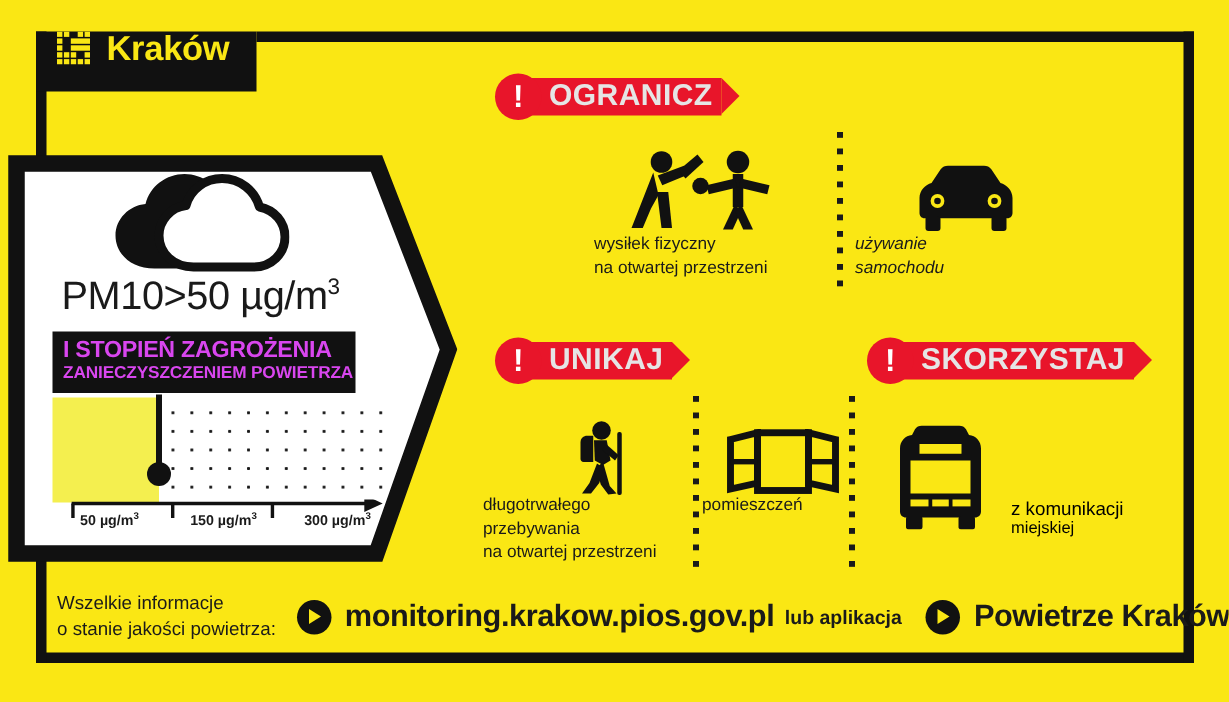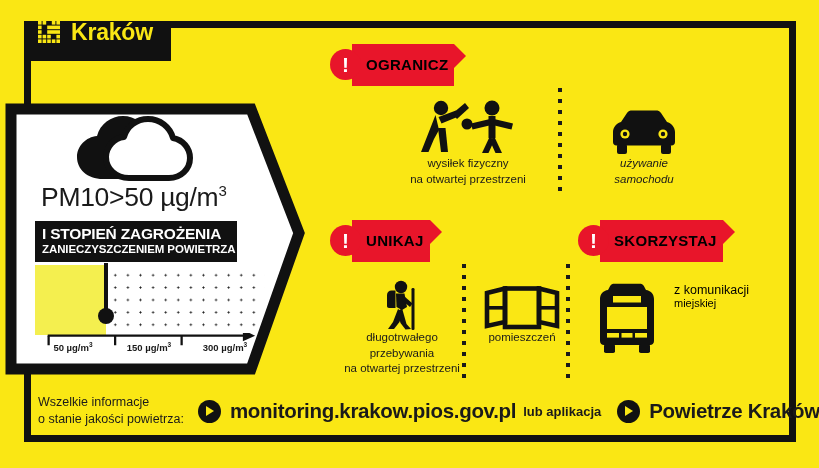--- a/index.html
+++ b/index.html
@@ -44,21 +44,21 @@
     position:absolute;left:0;top:0;width:258px;height:272px;
   }
   .cloud-wrap{position:absolute;left:70px;top:10px;}
   .pm-head{
     position:absolute;left:36px;top:79px;
     font-size:26.5px;color:#1a1a1a;white-space:nowrap;letter-spacing:-0.3px;
   }
   .pm-head sup{font-size:15px;vertical-align:super;}
   .alert-band{
     position:absolute;left:30px;top:118px;width:202px;
-    background:#111111;color:#ffffff;padding:5px 7px 6px 7px;box-sizing:border-box;
+    background:#111111;color:#d946ef;padding:5px 7px 6px 7px;box-sizing:border-box;
   }
   .alert-l1{font-size:15.5px;font-weight:bold;line-height:1.04;letter-spacing:-0.2px;white-space:nowrap;}
   .alert-l2{font-size:11.5px;font-weight:bold;line-height:1.1;letter-spacing:-0.1px;white-space:nowrap;margin-top:1px;}
 
   
   .chart{position:absolute;left:30px;top:162px;width:230px;height:70px;}
   .chart-fill{
     position:absolute;left:0;top:0;width:71px;height:70px;background:#F4EF4F;
   }
   .chart-dots{
@@ -86,33 +86,33 @@
   .badge .bang{
     position:relative;z-index:2;width:31px;height:31px;border-radius:50%;
     background:#E8152A;flex:0 0 auto;
     display:flex;align-items:center;justify-content:center;
   }
   .badge .bang-glyph{
     color:#ffffff;font-size:21px;font-weight:bold;line-height:1;
     margin-top:-1px;font-family:"Liberation Sans",sans-serif;
   }
   .badge .ribbon{
-    position:relative;margin-left:-9px;height:42px;background:#E8152A;
+    position:relative;margin-left:-9px;height:25px;background:#E8152A;
     display:flex;align-items:center;padding:0 6px 0 14px;box-sizing:border-box;
-    color:#000000;font-size:15px;font-weight:bold;letter-spacing:0.3px;
+    color:#e5e5e5;font-size:20px;font-weight:bold;letter-spacing:0.3px;
     white-space:nowrap;
   }
   .badge .ribbon::after{
     content:"";position:absolute;right:-12px;top:0;
     width:0;height:0;border-top:12.5px solid transparent;
     border-bottom:12.5px solid transparent;border-left:12px solid #E8152A;
   }
 
   
-  .icon-block{position:absolute;text-align:center;}
+  .icon-block{position:absolute;}
   .icon-block .cap{
     font-size:11.5px;color:#1a1a1a;line-height:1.35;white-space:nowrap;
   }
   .icon-glyph{display:flex;justify-content:center;align-items:flex-end;}
 
   
   .vdots{
     position:absolute;width:4px;
     background-image:linear-gradient(#1a1a1a 4px, transparent 4px);
     background-size:4px 11px;
@@ -312,21 +312,21 @@
 
   <div class="vdots" style="left:566px;top:264px;height:114px;"></div>
 
   <div class="badge" style="left:578px;top:225px;">
     <span class="bang">
         <span class="bang-glyph">!</span>
       </span>
     <span class="ribbon">SKORZYSTAJ</span>
   </div>
 
-  <div style="position:absolute;left:596px;top:283px;display:flex;align-items:flex-start;">
+  <div style="position:absolute;left:596px;top:283px;display:flex;align-items:flex-end;">
     <span>
       <svg width="62" height="70" viewBox="0 0 62 70">
         <g fill="#111111">
           <path d="M4 16 C4 11 7.5 7.5 12 7 L14 3.2 C15 1.4 16.6 0.8 18.5 0.8
                    L43.5 0.8 C45.4 0.8 47 1.4 48 3.2 L50 7 C54.5 7.5 58 11 58 16
                    L58 58 C58 60.5 56.2 62 54 62 L8 62 C5.8 62 4 60.5 4 58 Z"></path>
           <rect x="8" y="61" width="11" height="9" rx="1.8"></rect>
           <rect x="43" y="61" width="11" height="9" rx="1.8"></rect>
         </g>
         <rect x="17" y="13" width="28" height="6.5" fill="#FAE714"></rect>

